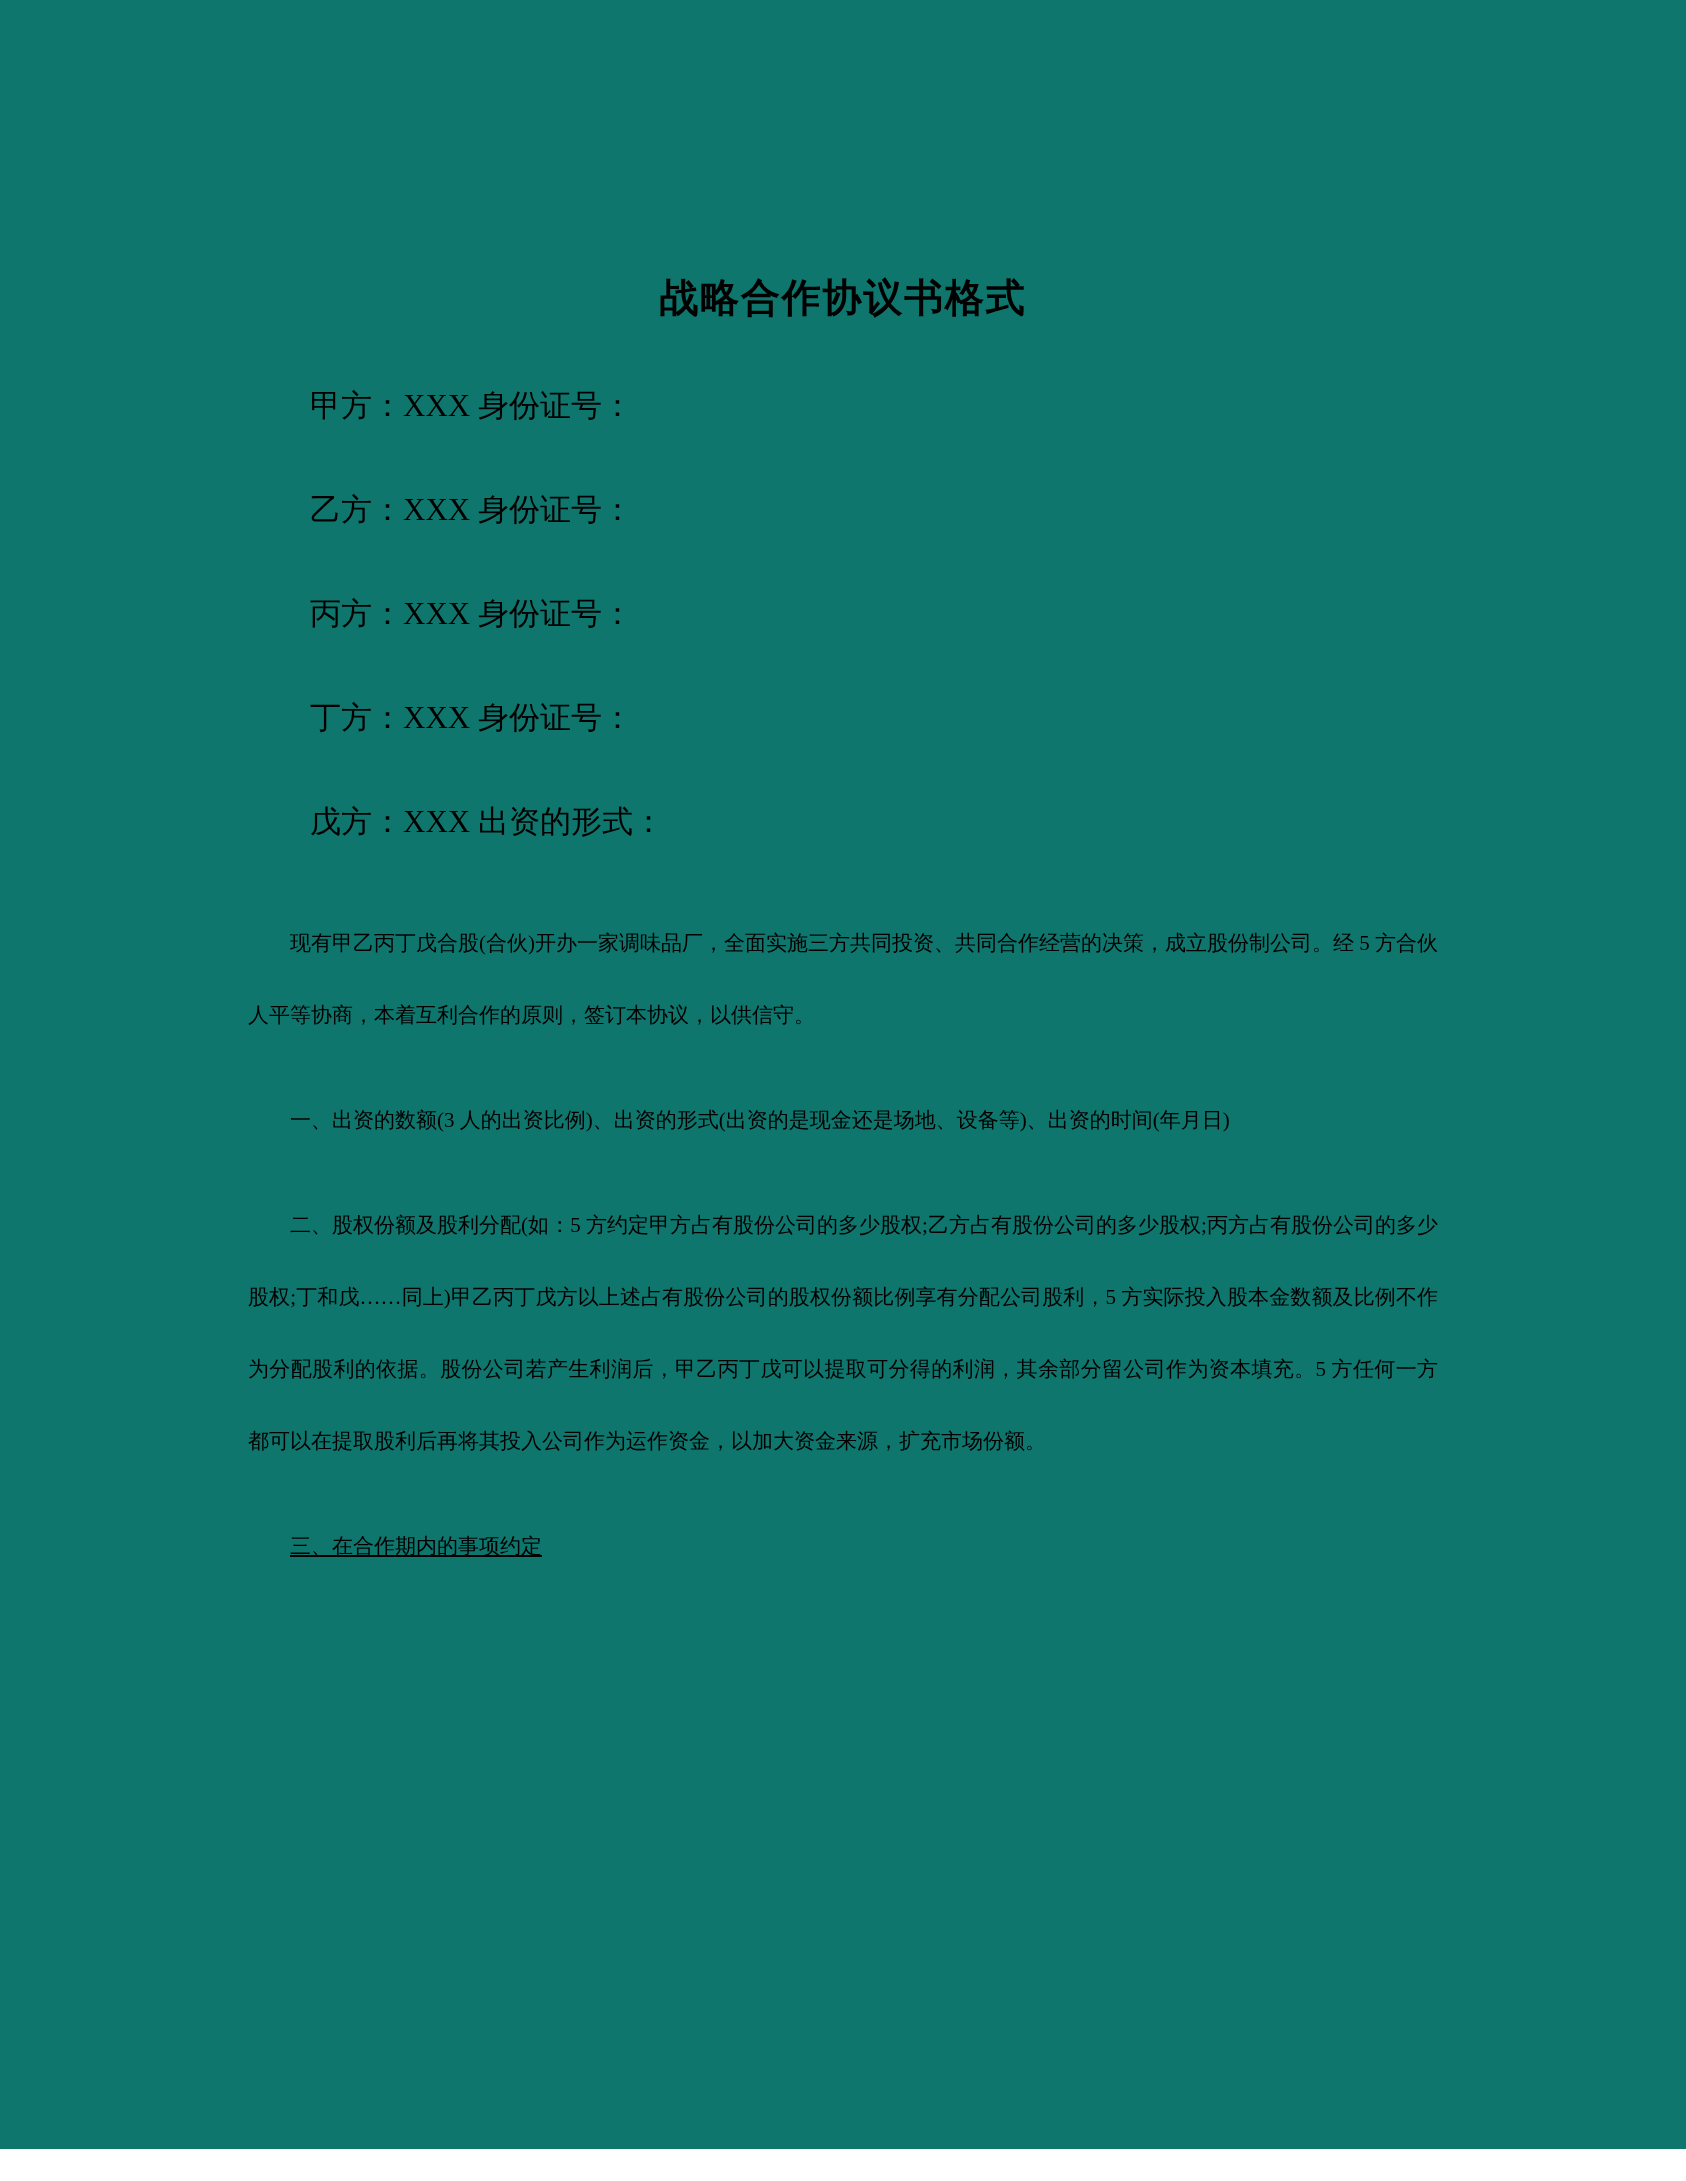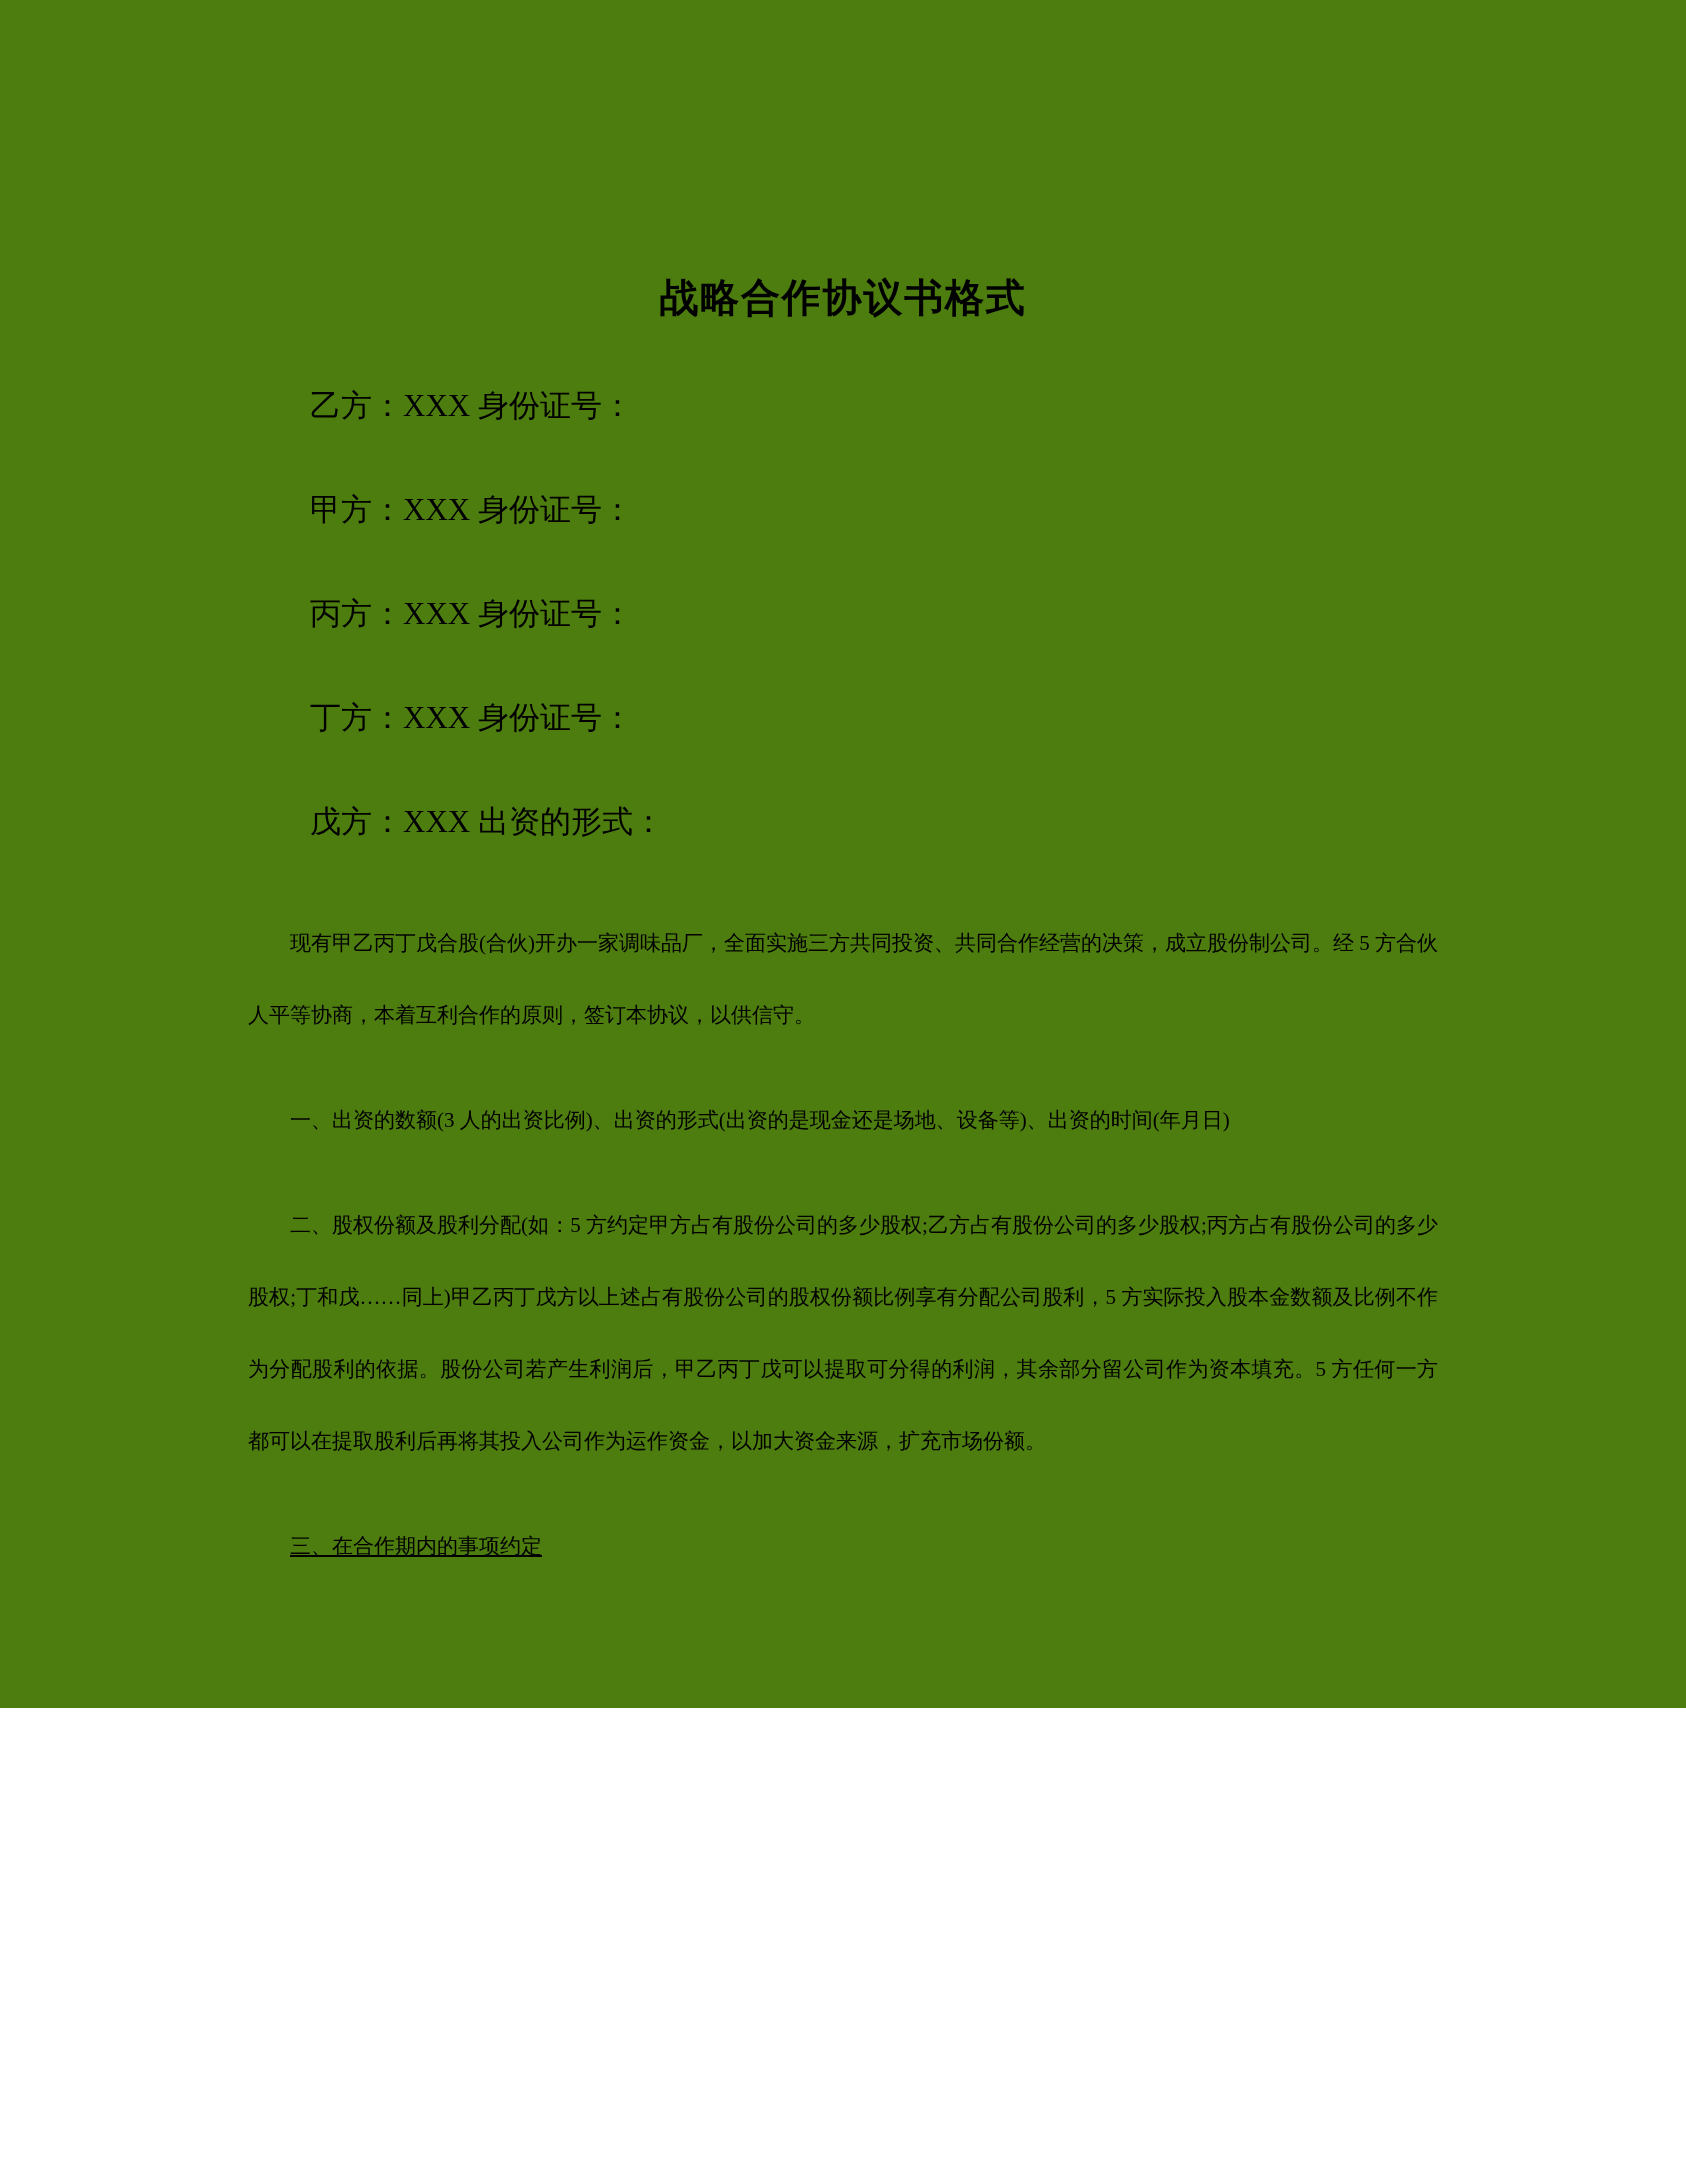--- a/index.html
+++ b/index.html
@@ -10,23 +10,23 @@
   body {
     width: 1686px;
     height: 2182px;
     font-family: "Liberation Serif", "DejaVu Serif", serif;
     color: #000000;
     overflow: hidden;
   }
   .page {
     box-sizing: border-box;
     width: 1686px;
-    height: 1708px;
+    height: 2149px;
     padding: 271px 248px 0 248px;
-    background: #4d7c0f;
+    background: #0f766e;
   }
   .doc-title {
     font-size: 39px;
     font-weight: bold;
     text-align: center;
     margin: 0 0 62px 0;
     letter-spacing: 1.8px;
   }
   .party-line {
     font-size: 31px;
@@ -47,23 +47,23 @@
     text-decoration: underline;
   }
 </style>
 </head>
 <body>
 
 <div class="page">
 
   <h1 class="doc-title">战略合作协议书格式</h1>
 
+  <p class="party-line">甲方：XXX 身份证号：</p>
+
   <p class="party-line">乙方：XXX 身份证号：</p>
-
-  <p class="party-line">甲方：XXX 身份证号：</p>
 
   <p class="party-line">丙方：XXX 身份证号：</p>
 
   <p class="party-line">丁方：XXX 身份证号：</p>
 
   <p class="party-line">戊方：XXX 出资的形式：</p>
 
   <p class="body-para">现有甲乙丙丁戊合股(合伙)开办一家调味品厂，全面实施三方共同投资、共同合作经营的决策，成立股份制公司。经 5 方合伙人平等协商，本着互利合作的原则，签订本协议，以供信守。</p>
 
   <p class="body-para">一、出资的数额(3 人的出资比例)、出资的形式(出资的是现金还是场地、设备等)、出资的时间(年月日)</p>

